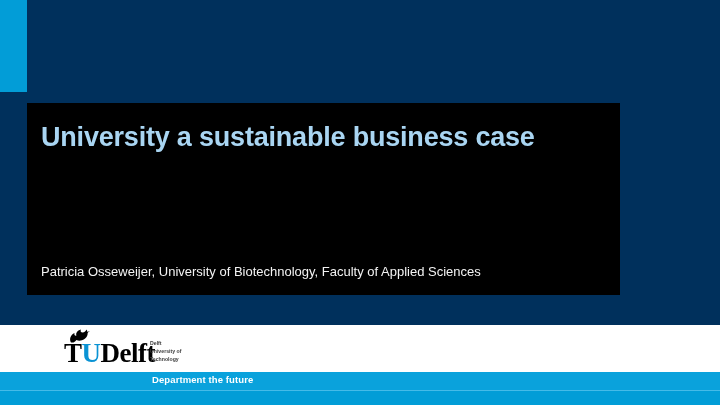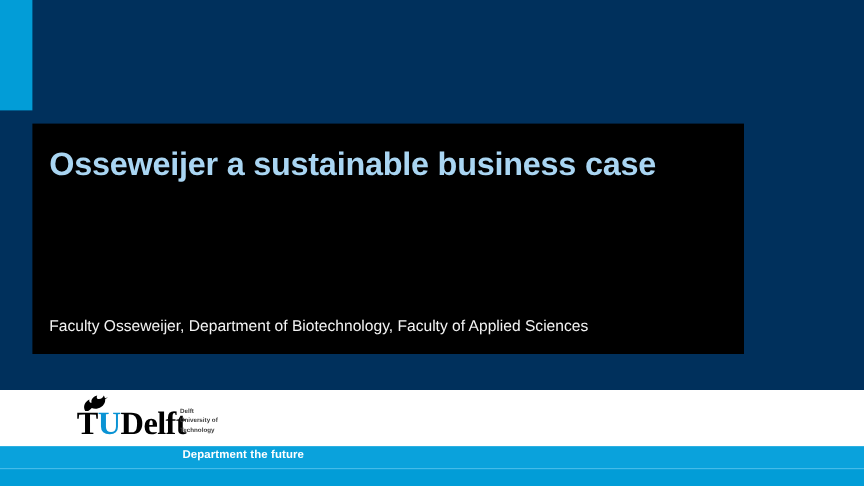--- a/index.html
+++ b/index.html
@@ -184,22 +184,22 @@
 </head>
 <body>
 
 <div class="slide">
 
   <div class="navy-field"></div>
 
   <div class="cyan-accent"></div>
 
   <div class="content-panel">
-    <h1 class="slide-title">Osseweijer a sustainable business case</h1>
-    <p class="slide-subtitle">Faculty Osseweijer, Department of Biotechnology, Faculty of Applied Sciences</p>
+    <h1 class="slide-title">University a sustainable business case</h1>
+    <p class="slide-subtitle">Patricia Osseweijer, University of Biotechnology, Faculty of Applied Sciences</p>
   </div>
 
   <div class="white-band"></div>
 
   <div class="logo">
     <div class="logo-mark">
       <svg class="flame-icon" viewBox="0 0 44 28" aria-hidden="true">
         <path fill="#000000" d="M6 27 C2 20 5 12 13 8 C12 12 14 14 17 13 C15 9 18 3 26 1 C24 5 26 7 29 7 C33 7 36 4 37 1 C41 7 40 15 33 20 C27 24 21 24 17 22 C15 24 13 26 11 27 Z"></path>
         <path fill="#000000" d="M30 9 L44 4 L33 12 Z"></path>
       </svg>

